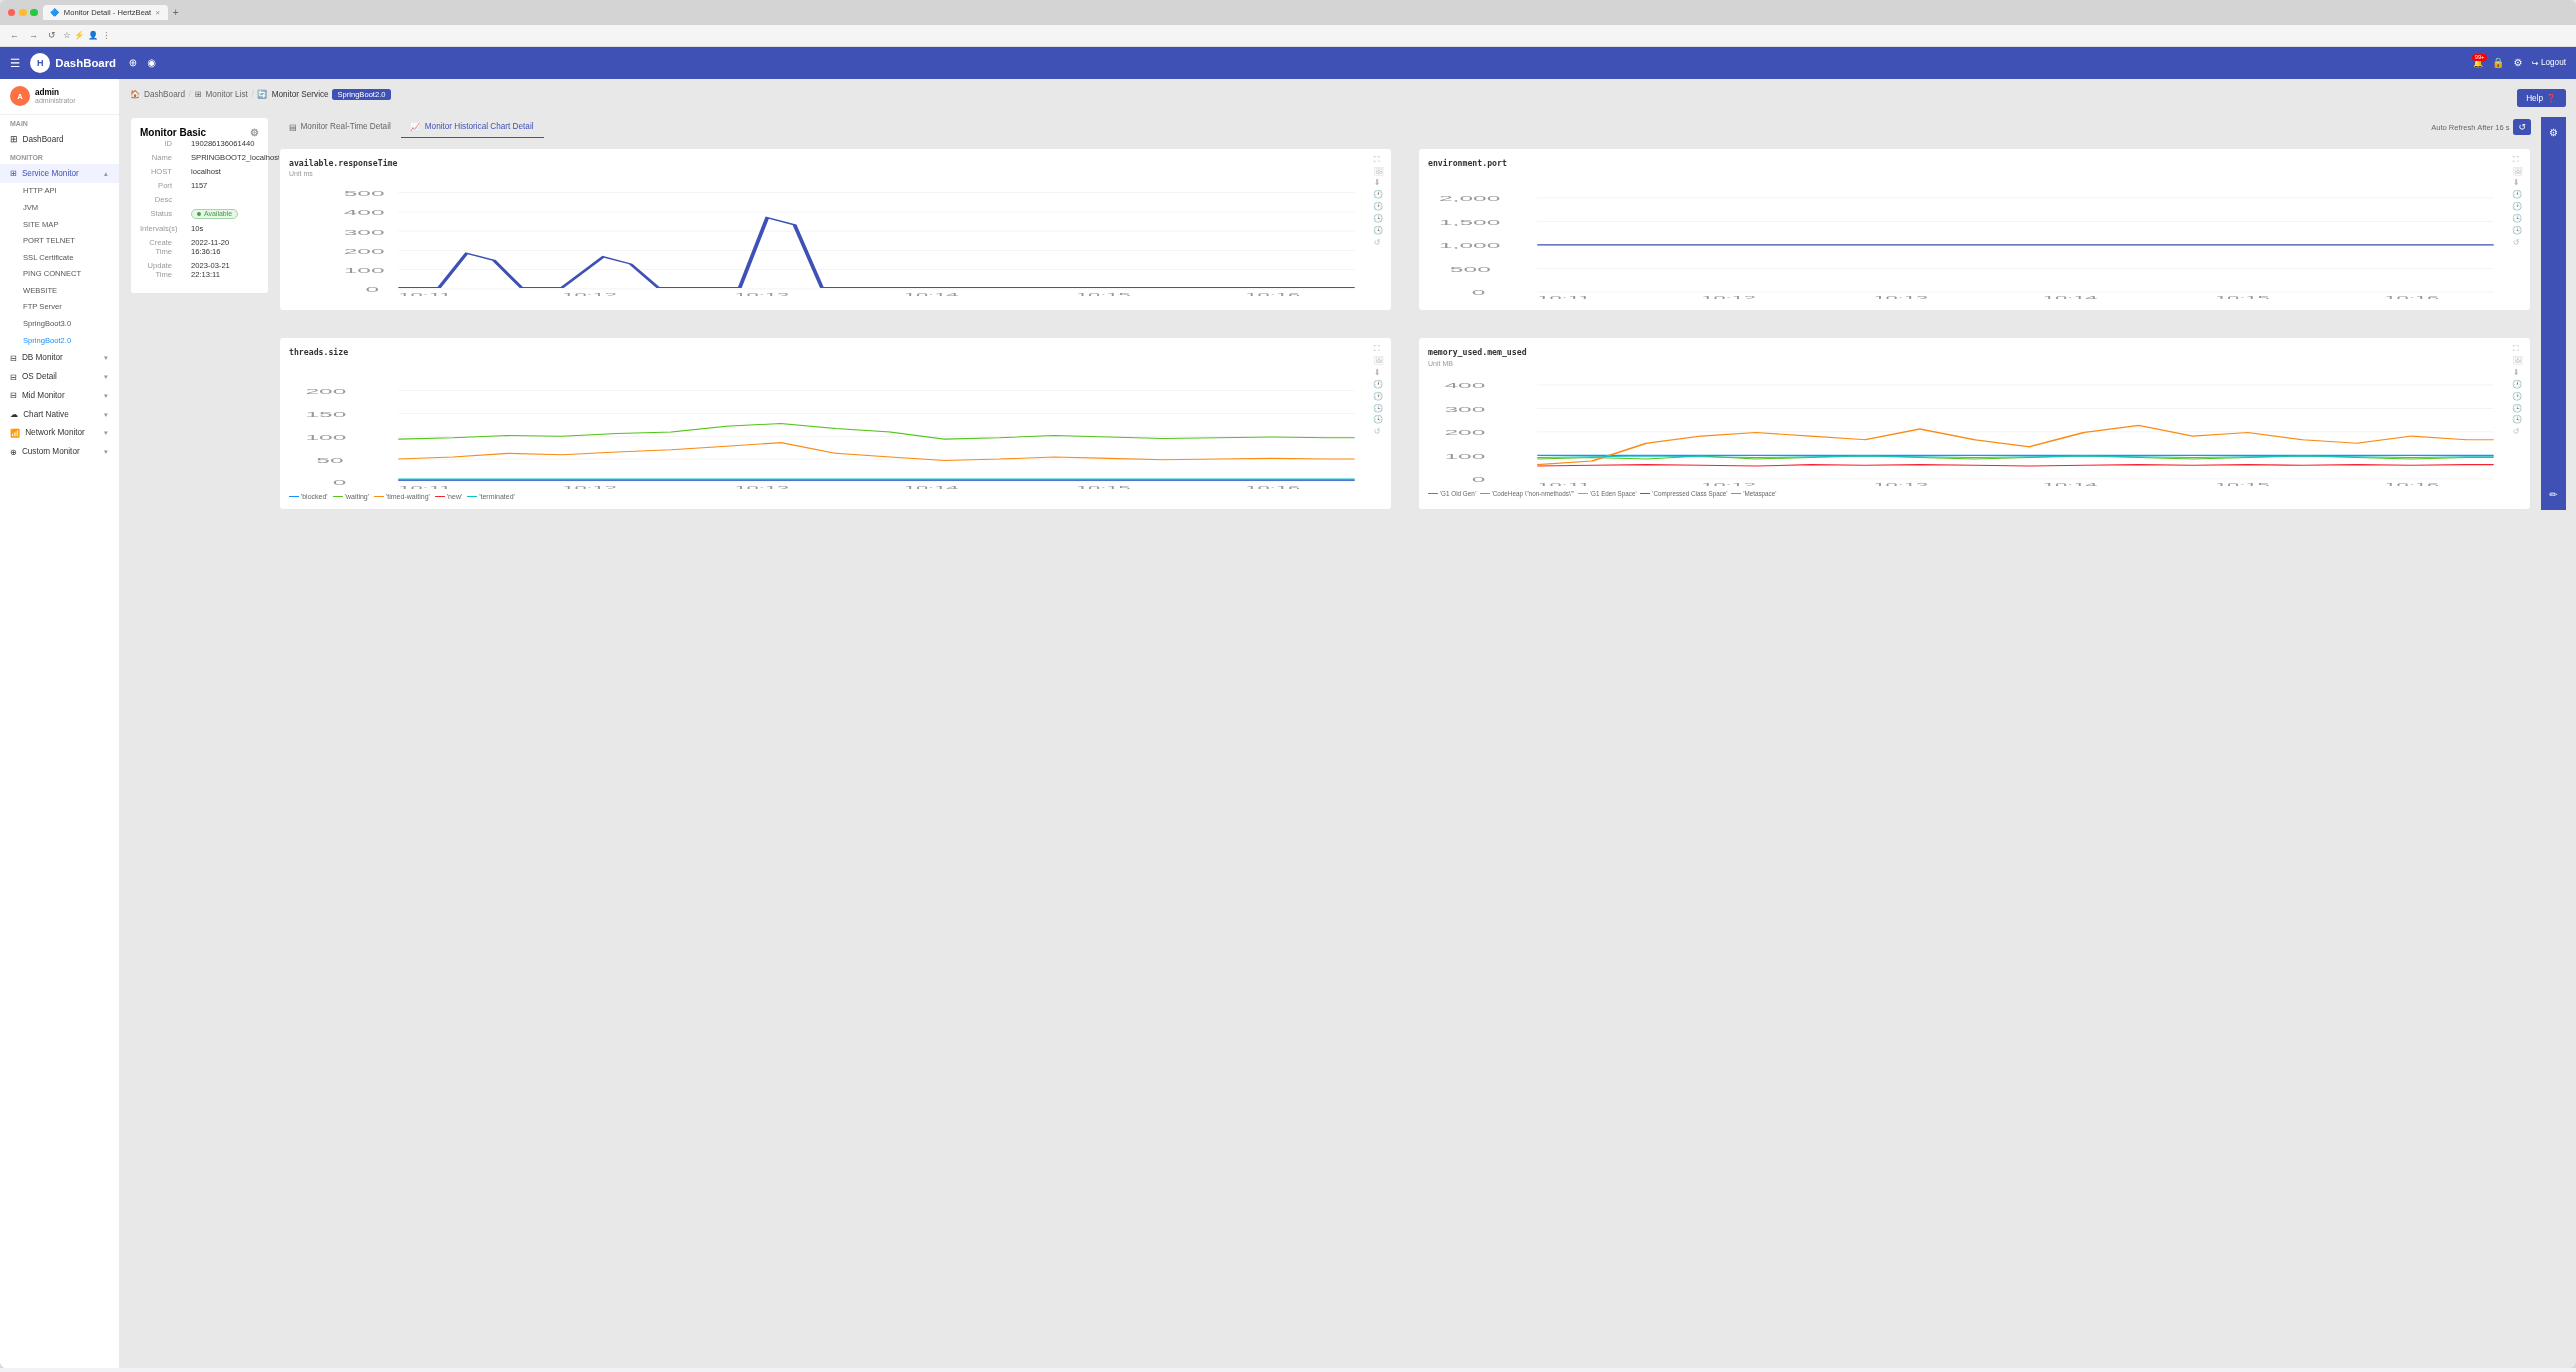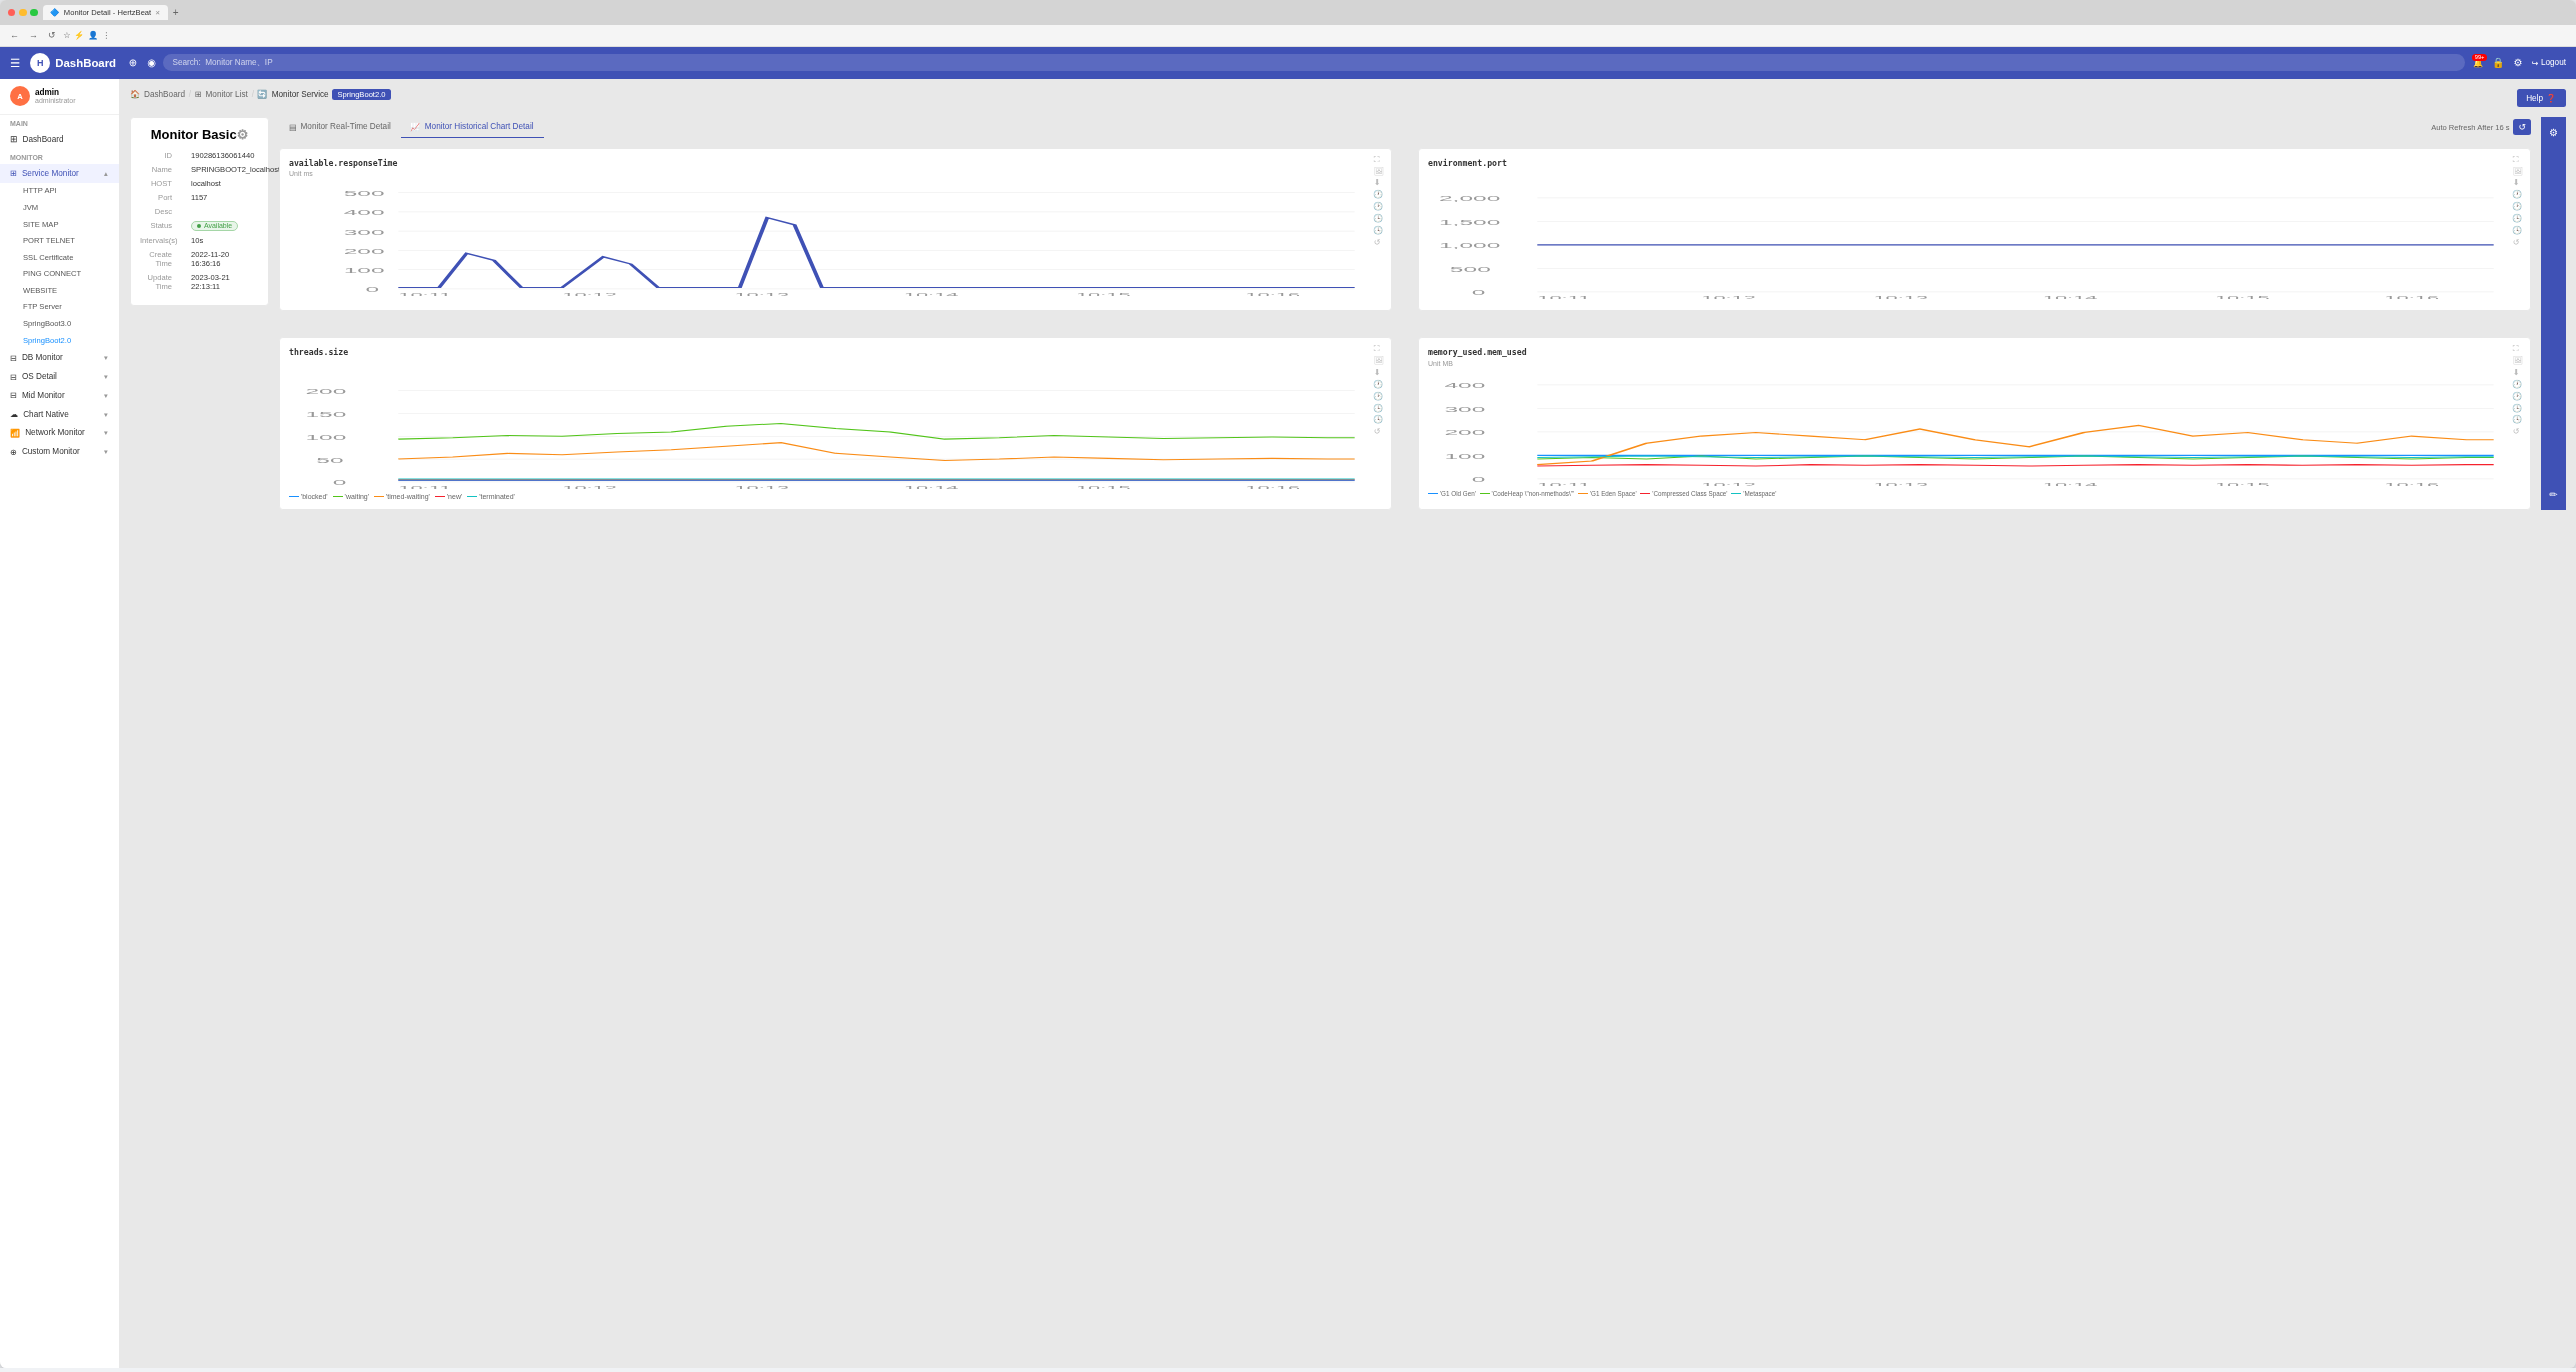--- a/index.html
+++ b/index.html
@@ -70,21 +70,21 @@
     .breadcrumb-sep { color: #ccc; }
     .breadcrumb-current { color: #333; }
     .breadcrumb-tag { background: #3f51b5; color: white; padding: 1.3px 5px; border-radius: 2.5px; font-size: 7.6px; }
 
     .breadcrumb-help { margin-left: auto; }
     .help-btn { background: #3f51b5; color: white; border: none; border-radius: 2.5px; padding: 3.8px 9px; font-size: 8.2px; cursor: pointer; display: flex; align-items: center; gap: 3.8px; }
 
     
     .monitor-detail { display: flex; gap: 10px; }
     .monitor-basic { width: 139px; flex-shrink: 0; background: white; border-radius: 3.8px; padding: 9px; border: 0.6px solid #e8e8e8; align-self: flex-start; }
-    .monitor-basic-title { display: flex; align-items: center; justify-content: center; font-weight: 600; margin-bottom: 9px; font-size: 13px; }
+    .monitor-basic-title { display: flex; align-items: center; justify-content: space-between; font-weight: 600; margin-bottom: 1px; font-size: 10px; }
     .monitor-basic-title .settings-icon { color: #999; cursor: pointer; }
     .info-row { display: flex; margin-bottom: 5px; font-size: 7.6px; }
     .info-label { color: #999; width: 51px; text-align: right; padding-right: 19px; flex-shrink: 0; }
     .info-value { color: #333; }
     .status-badge { background: #e8f5e9; color: #43a047; border: 0.6px solid #a5d6a7; border-radius: 6.3px; padding: 0.6px 5px; font-size: 7px; display: inline-flex; align-items: center; gap: 2.5px; }
     .status-dot { width: 4.4px; height: 4.4px; border-radius: 50%; background: #43a047; }
 
     
     .charts-area { flex: 1; }
     .tabs-row { display: flex; align-items: center; margin-bottom: 9px; border-bottom: 0.6px solid #e8e8e8; padding-bottom: 0; }
@@ -143,21 +143,20 @@
   <div class="app">
 
     <div class="topnav">
       <span class="menu-icon">☰</span>
       <div class="logo">
         <div class="logo-icon">H</div>
         <span>DashBoard</span>
       </div>
       <span class="github-icon" style="margin-left:5px;">⊕</span>
       <span class="gitee-icon" style="margin-left:2.5px;">◉</span>
-      <input class="search-bar" placeholder="Search:  Monitor Name、IP" style="">
       <div class="topnav-right">
         <div class="notif-btn">
           🔔
           <span class="notif-badge">99+</span>
         </div>
         <span class="topnav-icon">🔒</span>
         <span class="topnav-icon">⚙</span>
         <button class="logout-btn">
           <span>↪</span>
           <span>Logout</span>

